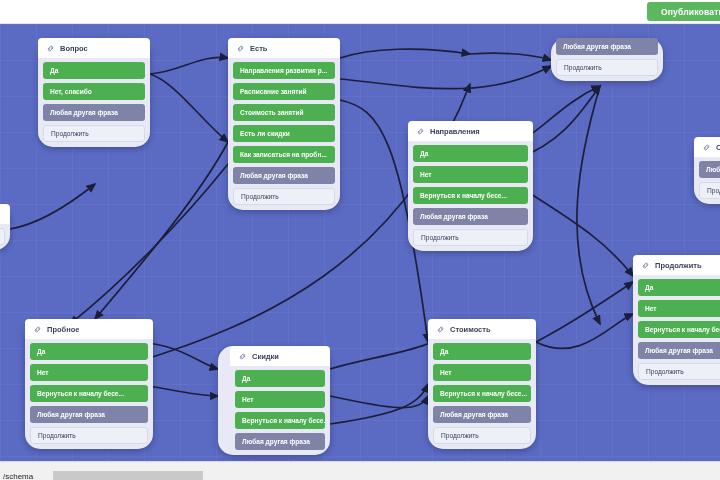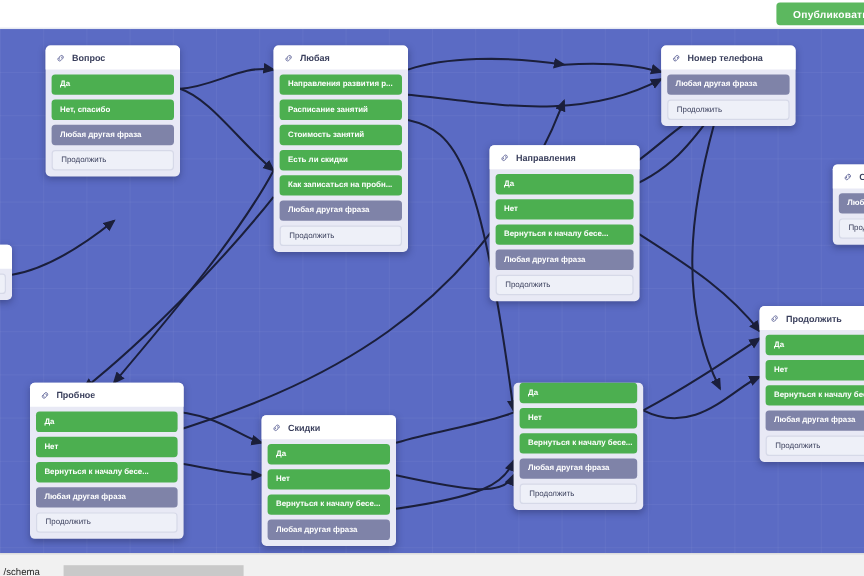--- a/index.html
+++ b/index.html
@@ -37,21 +37,21 @@
       linear-gradient(to bottom, rgba(255,255,255,.045) 1px, transparent 1px);
     background-size: 36px 36px;
     overflow: hidden;
   }
   .edges { position: absolute; left: 0; top: 0; width: 720px; height: 437px; pointer-events: none; z-index: 5; }
 
   
   .node {
     position: absolute;
     background: #e8e9f5;
-    border-radius: 4px;
+    border-radius: 15px;
     box-shadow: 0 2px 6px rgba(20,25,60,.35);
     z-index: 10;
     padding-bottom: 5px;
   }
   .node-head {
     background: #ffffff;
     border-radius: 4px 4px 0 0;
     height: 20px;
     display: flex; align-items: center; gap: 5px;
     padding: 0 8px;
@@ -153,21 +153,21 @@
           </div>
         </div>
         <div class="node" style="left: 228px; top: 14px; width: 112px;">
           <div class="node-head">
             <span>
               <svg class="link-icon" viewBox="0 0 24 24" fill="none" stroke="#6b70a0" stroke-width="2.2" stroke-linecap="round">
                 <path d="M9.5 14.5 A4 4 0 0 1 9.5 9 L12 6.5 A4 4 0 0 1 17.5 12"></path>
                 <path d="M14.5 9.5 A4 4 0 0 1 14.5 15 L12 17.5 A4 4 0 0 1 6.5 12"></path>
               </svg>
             </span>
-            <span class="node-title">Любая</span>
+            <span class="node-title">Есть</span>
           </div>
           <div class="rows">
             <div class="row green">
               <span>Направления развития р...</span>
             </div>
             <div class="row green">
               <span>Расписание занятий</span>
             </div>
             <div class="row green">
               <span>Стоимость занятий</span>
@@ -180,29 +180,20 @@
             </div>
             <div class="row grey">
               <span>Любая другая фраза</span>
             </div>
             <div class="row plain">
               <span>Продолжить</span>
             </div>
           </div>
         </div>
         <div class="node" style="left: 551px; top: 14px; width: 112px;">
-          <div class="node-head">
-            <span>
-              <svg class="link-icon" viewBox="0 0 24 24" fill="none" stroke="#6b70a0" stroke-width="2.2" stroke-linecap="round">
-                <path d="M9.5 14.5 A4 4 0 0 1 9.5 9 L12 6.5 A4 4 0 0 1 17.5 12"></path>
-                <path d="M14.5 9.5 A4 4 0 0 1 14.5 15 L12 17.5 A4 4 0 0 1 6.5 12"></path>
-              </svg>
-            </span>
-            <span class="node-title">Номер телефона</span>
-          </div>
           <div class="rows">
             <div class="row grey">
               <span>Любая другая фраза</span>
             </div>
             <div class="row plain">
               <span>Продолжить</span>
             </div>
           </div>
         </div>
         <div class="node" style="left: 408px; top: 97px; width: 125px;">
@@ -274,20 +265,29 @@
             </div>
             <div class="row grey">
               <span>Любая другая фраза</span>
             </div>
             <div class="row plain">
               <span>Продолжить</span>
             </div>
           </div>
         </div>
         <div class="node" style="left: 428px; top: 295px; width: 108px;">
+          <div class="node-head">
+            <span>
+              <svg class="link-icon" viewBox="0 0 24 24" fill="none" stroke="#6b70a0" stroke-width="2.2" stroke-linecap="round">
+                <path d="M9.5 14.5 A4 4 0 0 1 9.5 9 L12 6.5 A4 4 0 0 1 17.5 12"></path>
+                <path d="M14.5 9.5 A4 4 0 0 1 14.5 15 L12 17.5 A4 4 0 0 1 6.5 12"></path>
+              </svg>
+            </span>
+            <span class="node-title">Стоимость</span>
+          </div>
           <div class="rows">
             <div class="row green">
               <span>Да</span>
             </div>
             <div class="row green">
               <span>Нет</span>
             </div>
             <div class="row green">
               <span>Вернуться к началу бесе...</span>
             </div>
@@ -320,21 +320,21 @@
               <span>Вернуться к началу бесе...</span>
             </div>
             <div class="row grey">
               <span>Любая другая фраза</span>
             </div>
             <div class="row plain">
               <span>Продолжить</span>
             </div>
           </div>
         </div>
-        <div class="node" style="left: 218px; top: 322px; width: 112px;">
+        <div class="node" style="left: 218px; top: 322px; width: 112px; padding-left: 12px;">
           <div class="node-head">
             <span>
               <svg class="link-icon" viewBox="0 0 24 24" fill="none" stroke="#6b70a0" stroke-width="2.2" stroke-linecap="round">
                 <path d="M9.5 14.5 A4 4 0 0 1 9.5 9 L12 6.5 A4 4 0 0 1 17.5 12"></path>
                 <path d="M14.5 9.5 A4 4 0 0 1 14.5 15 L12 17.5 A4 4 0 0 1 6.5 12"></path>
               </svg>
             </span>
             <span class="node-title">Скидки</span>
           </div>
           <div class="rows">

